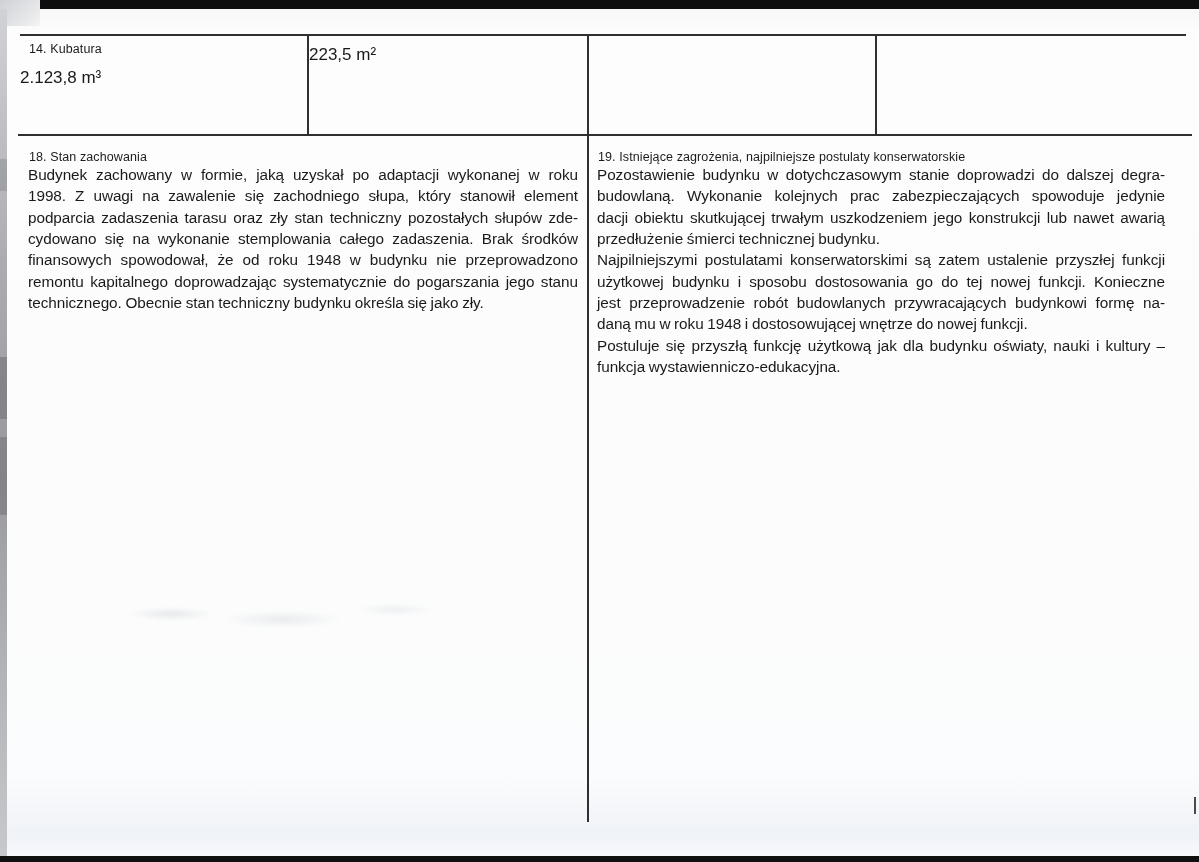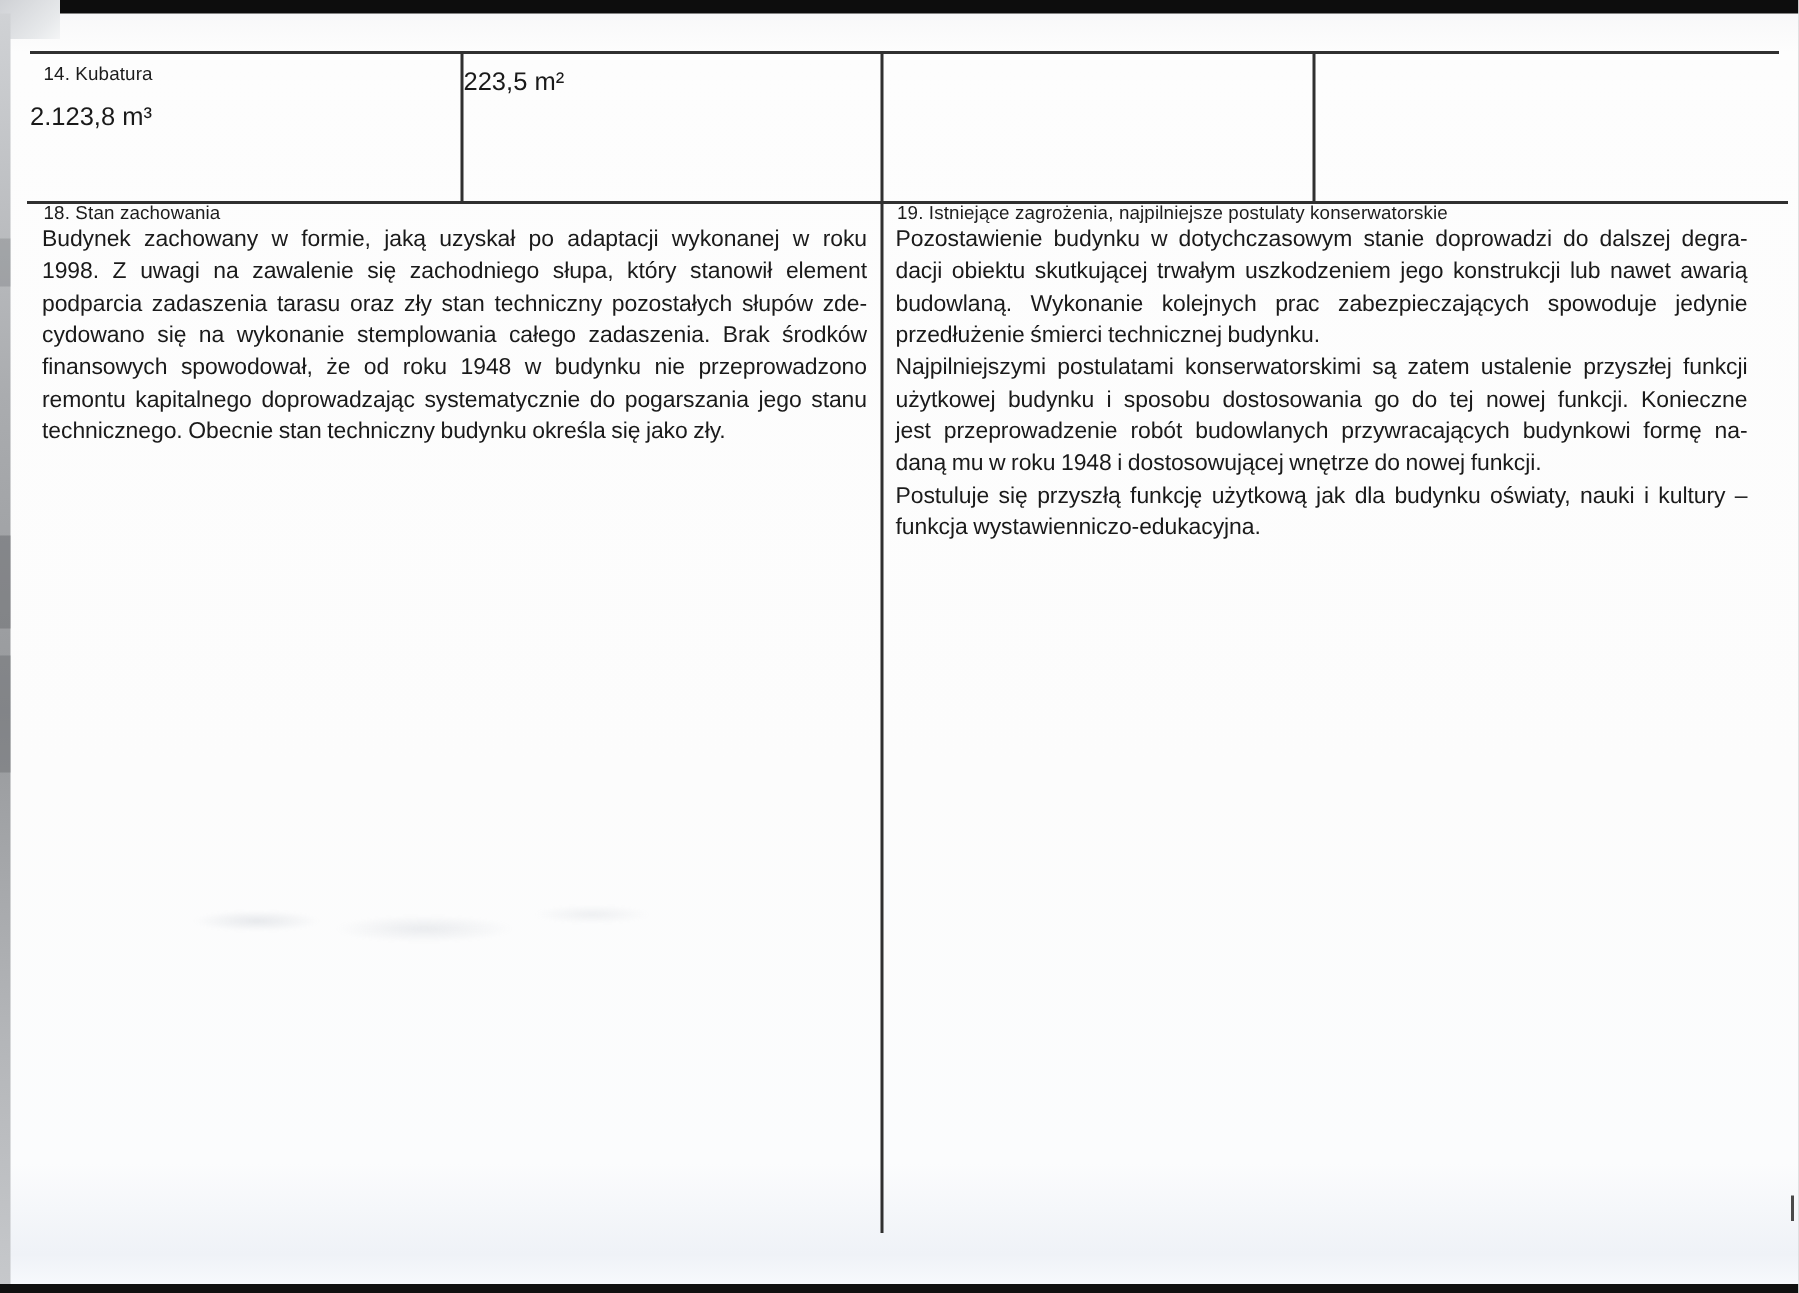--- a/index.html
+++ b/index.html
@@ -41,21 +41,21 @@
   .c15 { left:309px; width:278px; }
   .c16 { left:589px; width:286px; }
   .c17 { left:877px; width:308px; }
   .cell-label { font-size:12.5px; padding:6px 4px 0 9px; letter-spacing:.1px; color:#1c1c1c; }
   .cell-value { text-align:left; font-size:17px; margin-top:12px; }
   .c15 .cell-value { margin-top:9px; }
   .c16 .cell-value { margin-top:7px; font-size:16.5px; line-height:22px; }
   .c17 .cell-value { margin-top:9px; font-size:16.5px; }
 
   
-  .section { position:absolute; top:129px; height:683px; overflow:hidden; }
+  .section { position:absolute; top:144px; height:683px; overflow:hidden; }
   .s18 { left:20px;  width:567px; }
   .s19 { left:589px; width:597px; }
   .section-label { font-size:12.5px; padding:6px 4px 0 9px; letter-spacing:.1px; color:#1c1c1c; }
   .section-body { margin-top:0; padding:0 9px 0 8px; font-size:15.3px; line-height:21.35px;
     word-spacing:-0.5px; letter-spacing:-0.05px; overflow:hidden; }
   .s19 .section-body { padding:0 21px 0 8px; }
   .tline { white-space:normal; }
   .tline.just { text-align:justify; text-align-last:justify; }
 </style>
 </head>
@@ -102,22 +102,22 @@
         <div class="tline just">finansowych spowodował, że od roku 1948 w budynku nie przeprowadzono</div>
         <div class="tline just">remontu kapitalnego doprowadzając systematycznie do pogarszania jego stanu</div>
         <div class="tline">technicznego. Obecnie stan techniczny budynku określa się jako zły.</div>
       </div>
   </div>
 
   <div class="section s19">
     <div class="section-label">19. Istniejące zagrożenia, najpilniejsze postulaty konserwatorskie</div>
     <div class="section-body">
         <div class="tline just">Pozostawienie budynku w dotychczasowym stanie doprowadzi do dalszej degra-</div>
+        <div class="tline just">budowlaną. Wykonanie kolejnych prac zabezpieczających spowoduje jedynie</div>
         <div class="tline just">dacji obiektu skutkującej trwałym uszkodzeniem jego konstrukcji lub nawet awarią</div>
-        <div class="tline just">budowlaną. Wykonanie kolejnych prac zabezpieczających spowoduje jedynie</div>
         <div class="tline">przedłużenie śmierci technicznej budynku.</div>
         <div class="tline just">Najpilniejszymi postulatami konserwatorskimi są zatem ustalenie przyszłej funkcji</div>
         <div class="tline just">użytkowej budynku i sposobu dostosowania go do tej nowej funkcji. Konieczne</div>
         <div class="tline just">jest przeprowadzenie robót budowlanych przywracających budynkowi formę na-</div>
         <div class="tline">daną mu w roku 1948 i dostosowującej wnętrze do nowej funkcji.</div>
         <div class="tline just">Postuluje się przyszłą funkcję użytkową jak dla budynku oświaty, nauki i kultury –</div>
         <div class="tline">funkcja wystawienniczo-edukacyjna.</div>
       </div>
   </div>
 

